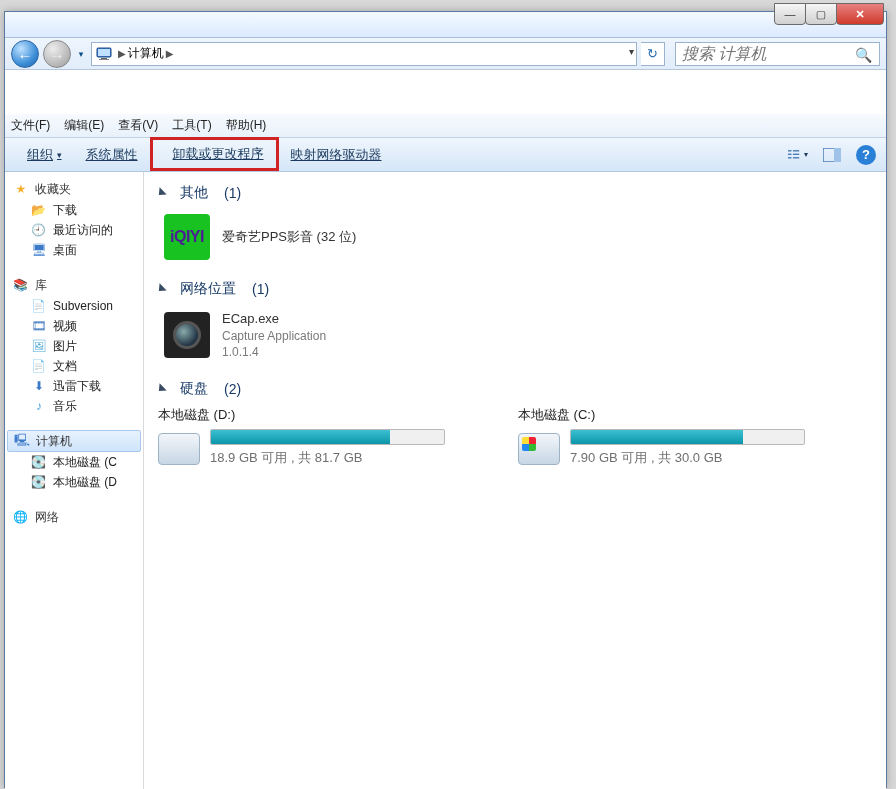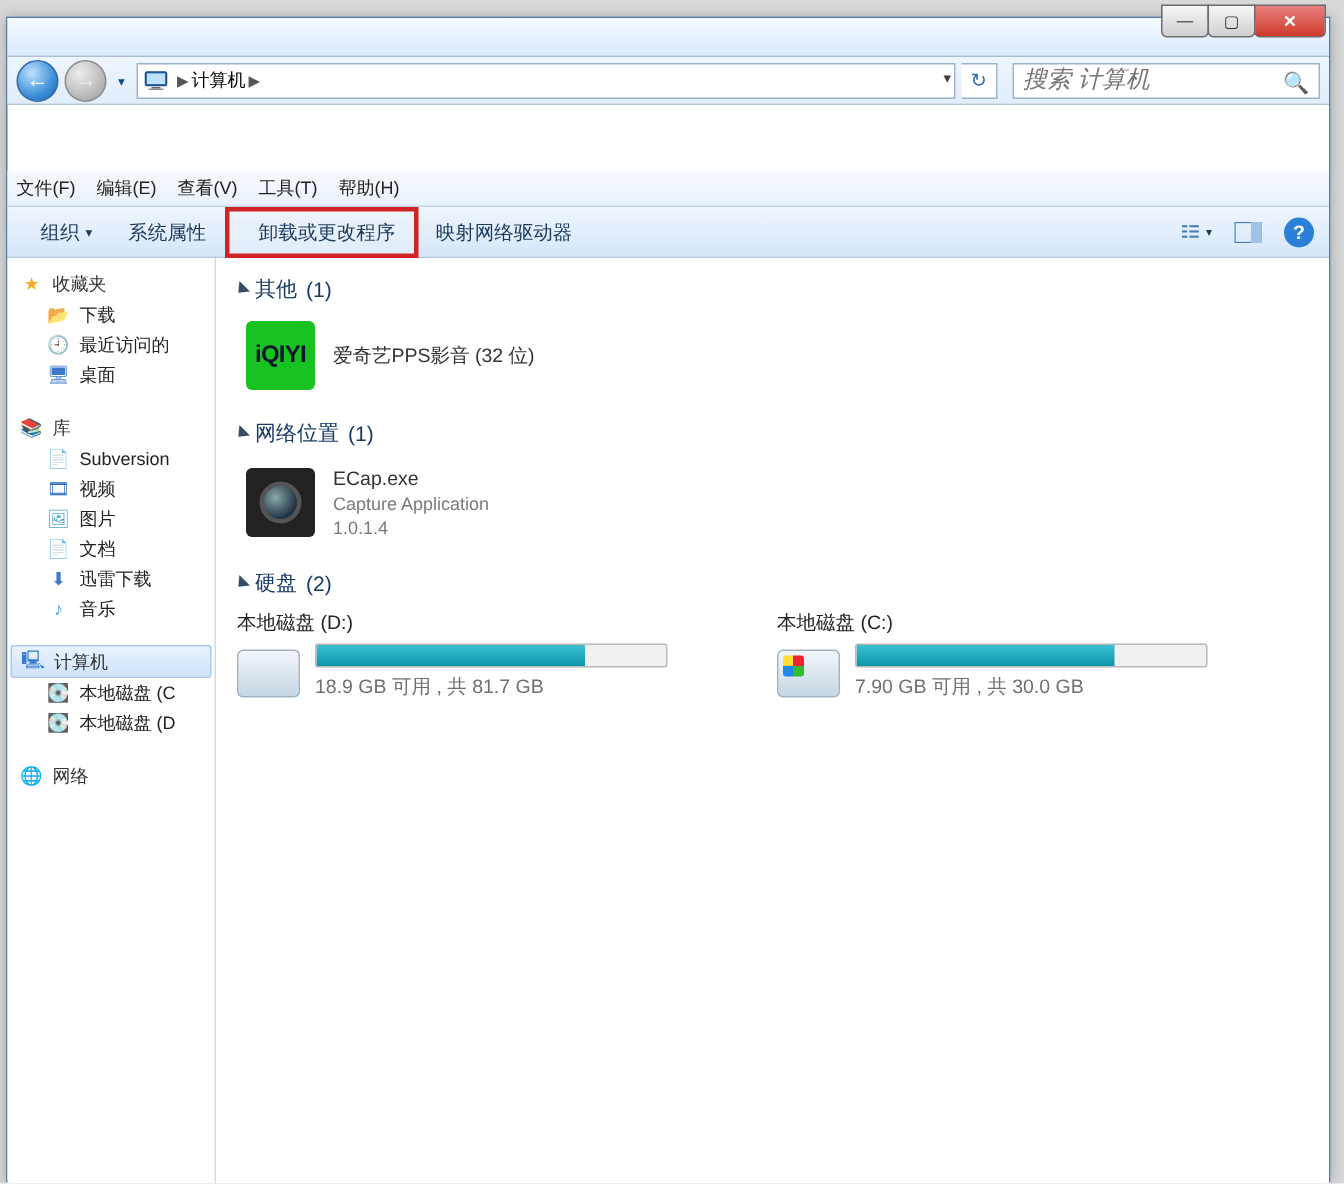--- a/index.html
+++ b/index.html
@@ -25,21 +25,21 @@
 .refresh { width:24px; height:24px; border:1px solid #9bb3cd; border-left:none; background:#fff; display:flex; align-items:center; justify-content:center; font-size:13px; color:#2c6fb0; }
 .search { width:205px; height:24px; border:1px solid #9bb3cd; margin-left:6px; background:#fff; display:flex; align-items:center; padding:0 6px; position:relative; }
 .search input { border:none; outline:none; font-size:16px; color:#7b7b7b; width:160px; font-style:italic; }
 .search .mag { position:absolute; right:6px; top:4px; color:#2c6fb0; font-size:14px; }
 
 
 .menubar { height:24px; background: linear-gradient(#f7fafe,#e8f1fb); border-bottom:1px solid #c2d2e5; display:flex; align-items:center; padding:0 6px; gap:14px; font-size:12px; color:#222;margin-top:44px; }
 .menubar span { cursor:default; }
 
 
-.cmdbar { height:34px; background: linear-gradient(#eff6fd,#d5e6f8); border-bottom:1px solid #b2c6dd; display:flex; align-items:flex-end; font-size:13px; color:#1b3a5d; padding:0 10px; position:relative; }
+.cmdbar { height:34px; background: linear-gradient(#eff6fd,#d5e6f8); border-bottom:1px solid #b2c6dd; display:flex; align-items:flex-start; font-size:13px; color:#1b3a5d; padding:0 10px; position:relative;text-decoration:underline; }
 .cmd { padding:0 12px; height:100%; display:flex; align-items:center; gap:4px; }
 .cmd.highlight { border:3px solid #d02424; height:34px; margin:-1px 0; background:rgba(238,245,252,.4); color:#1b3a5d;padding-left:20px; }
 .cmdright { position:absolute; right:10px; top:0; height:100%; display:flex; align-items:center; gap:14px; }
 .cmdright .viewico, .cmdright .paneico, .cmdright .helpico { width:20px; height:20px; display:flex; align-items:center; justify-content:center; }
 .helpico { background:#2a7fd6; border-radius:50%; color:#fff; font-size:13px; font-weight:bold; }
 
 
 .body { display:flex; height: calc(100% - 26px - 32px - 24px - 34px); }
 .side { width:139px; background:#fff; border-right:1px solid #d9d9d9; overflow:hidden; font-size:12px; padding:6px 2px; }
 .side-group { margin-bottom:14px; }
@@ -56,27 +56,27 @@
 .doc { color:#9aa; }
 .dl { color:#3a7ac9; }
 .mus { color:#4aa4e6; }
 .pc-s { color:#3a7ac9; }
 .drv { color:#7a8a99; }
 .net { color:#2a82c8; }
 .mon { color:#3a7ac9; }
 
 .content { flex:1; padding:12px 14px; overflow:auto; background:#fff; position:relative; }
 .grp { margin-bottom:16px; }
-.grp-hdr { display:flex; align-items:center; gap:6px; font-size:14px; color:#173a66; margin-bottom:8px; }
+.grp-hdr { display:flex; align-items:center; gap:16px; font-size:14px; color:#173a66; margin-bottom:8px; }
 .tri { width:0; height:0; border-top:5px solid transparent; border-bottom:5px solid transparent; border-right:6px solid #384b63; transform: rotate(-45deg); }
 .count { color:#173a66; }
 
 .tile { display:flex; align-items:center; gap:12px; padding:4px 6px; }
 .tile .big-ico { width:46px; height:46px; border-radius:4px; display:flex; align-items:center; justify-content:center; font-size:16px; font-weight:bold; }
-.iqiyi { background:#17c221; color:#0f172a; font-size:13px; letter-spacing:-0.5px; }
+.iqiyi { background:#17c221; color:#4c1d95; font-size:13px; letter-spacing:-0.5px; }
 .cam { background:#222; border-radius:6px; display:flex; align-items:center; justify-content:center; }
 .cam::before { content:""; width:22px; height:22px; border-radius:50%; background:radial-gradient(circle at 35% 35%, #8aa, #234 70%); border:3px solid #555; }
 .tile-txt { font-size:13px; color:#333; line-height:1.35; }
 .tile-sub { color:#7a7a7a; font-size:12px; }
 
 .drives { display:flex; gap:60px; flex-wrap:wrap; }
 .drive { width:300px; }
 .drive-row { display:flex; align-items:flex-start; gap:10px; }
 .drive-ico { width:42px; height:32px; background:linear-gradient(#f2f6fa,#c7d6e4); border:1px solid #9fb3c6; border-radius:4px; position:relative; margin-top:4px; }
 .drive-ico.win::after { content:""; position:absolute; left:3px; top:3px; width:14px; height:14px; background:conic-gradient(#e23 0 90deg,#3b3 90deg 180deg,#28e 180deg 270deg,#fd3 270deg); border-radius:2px; }

